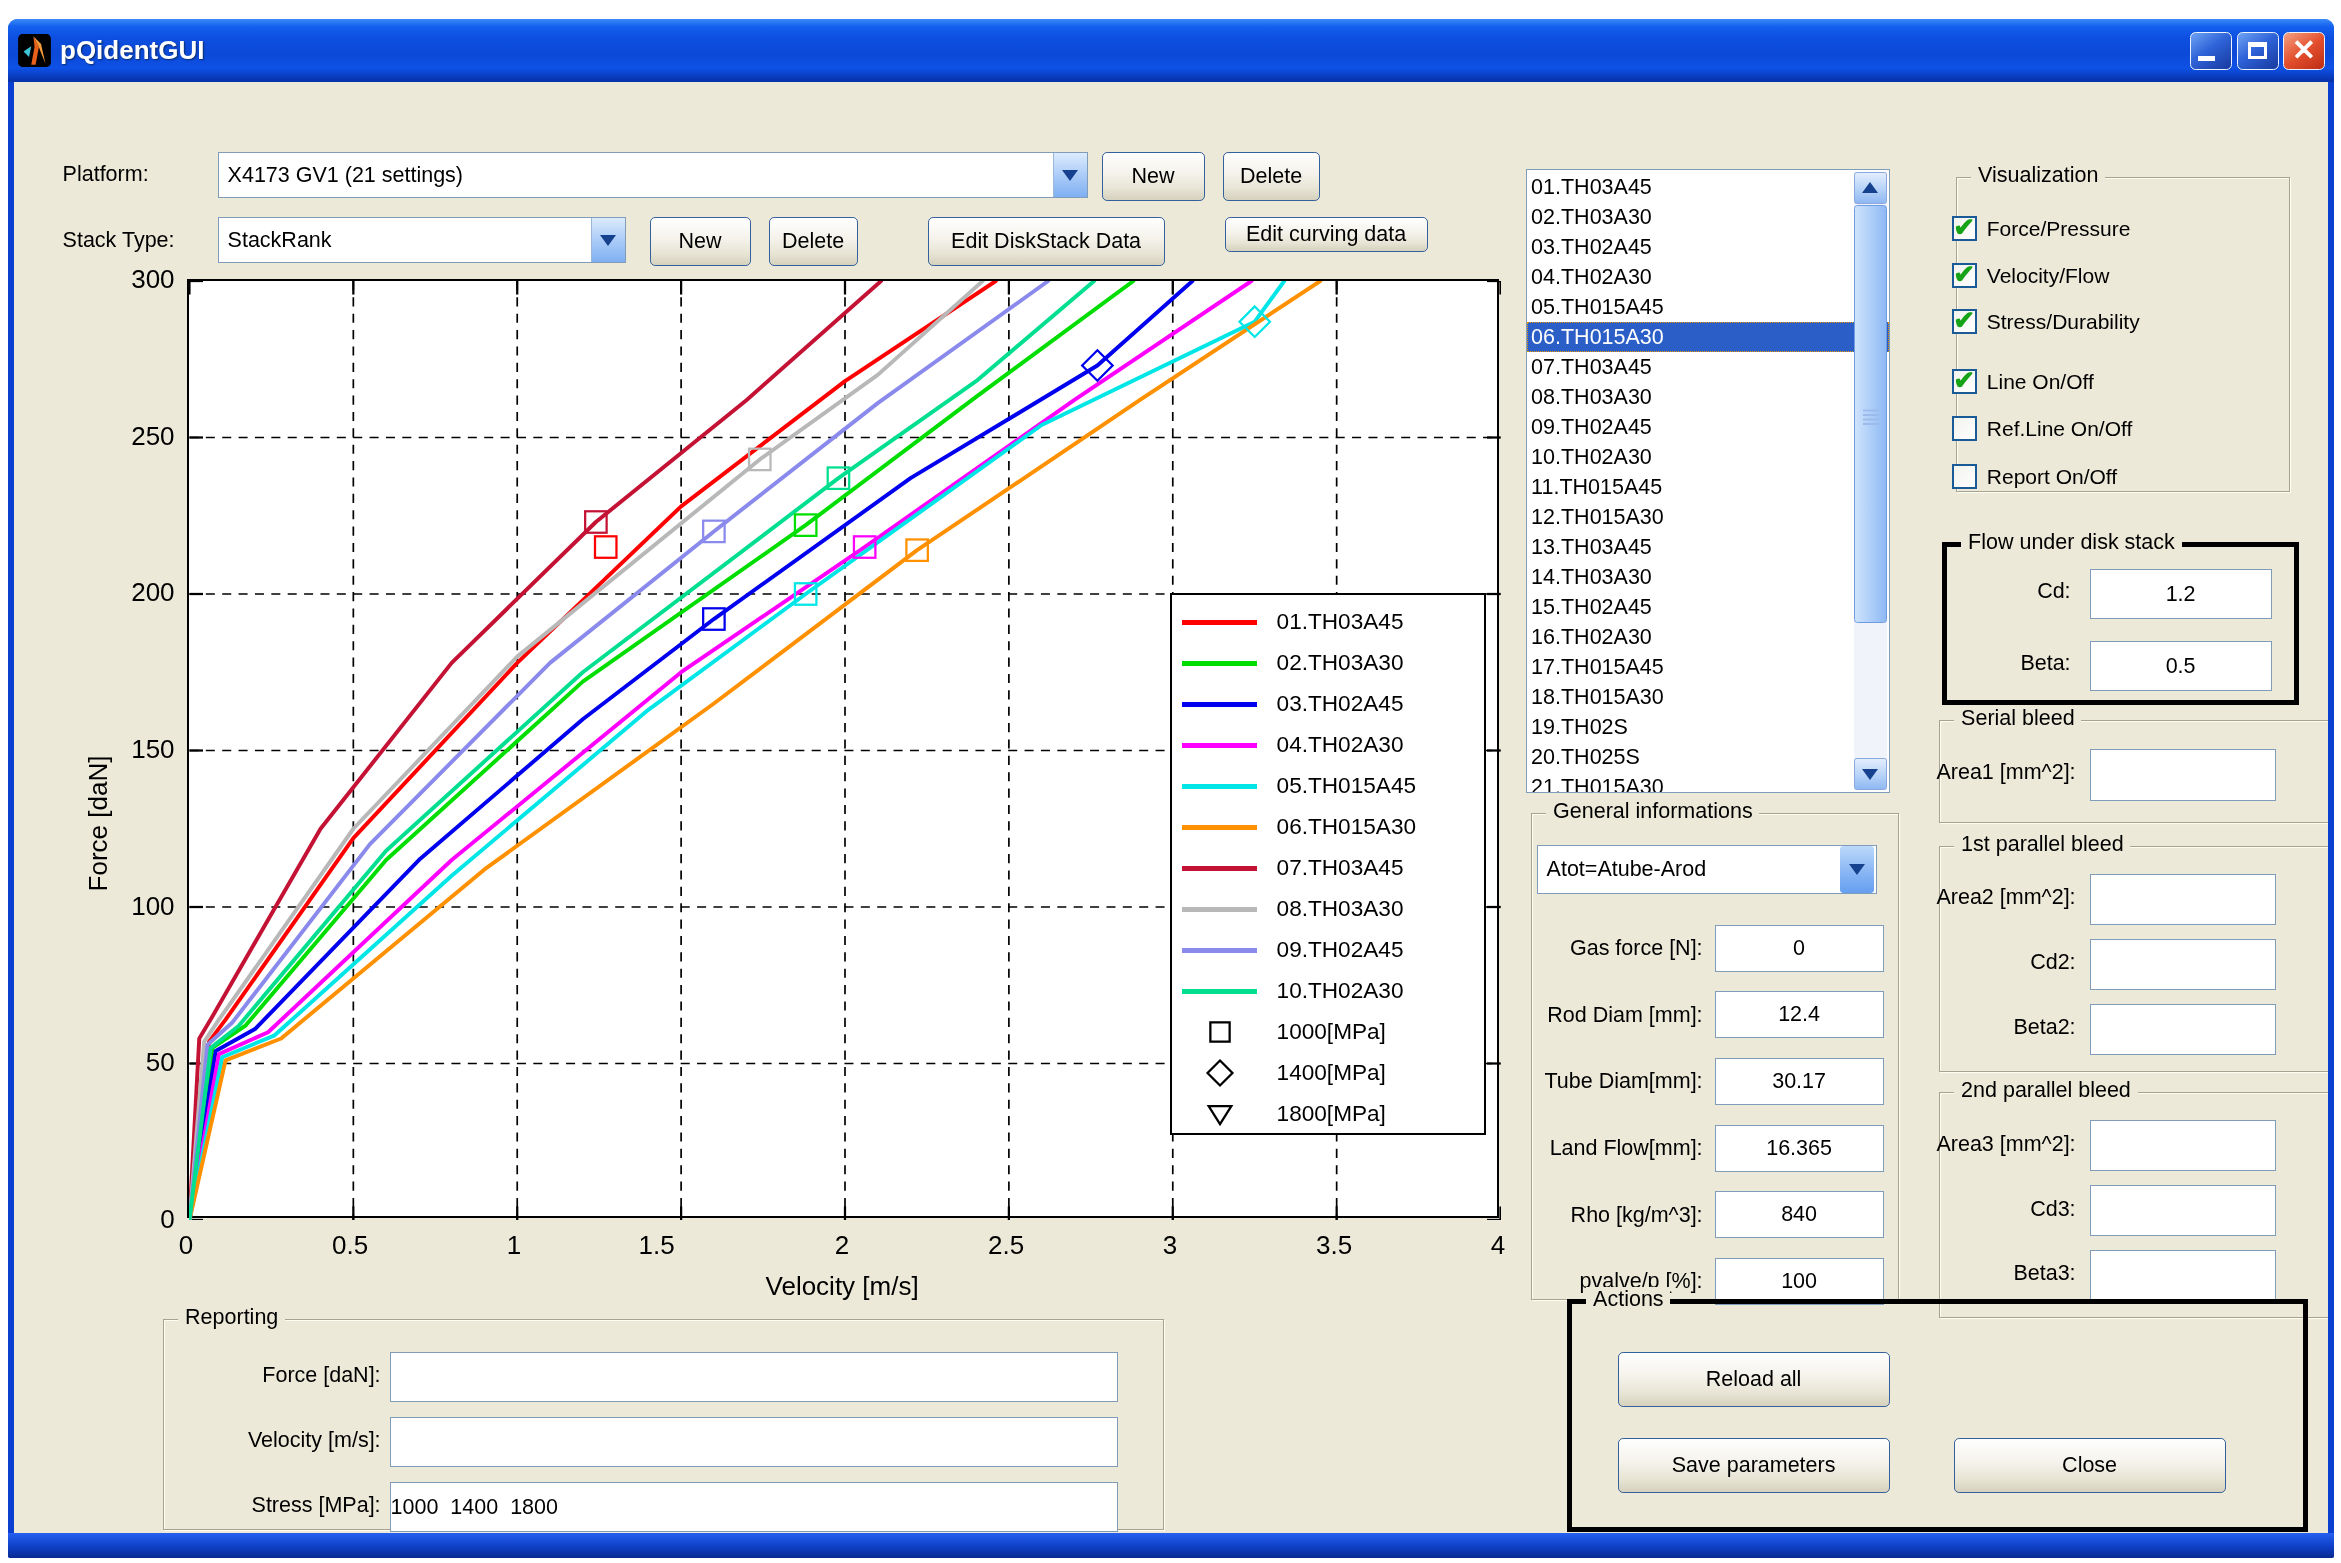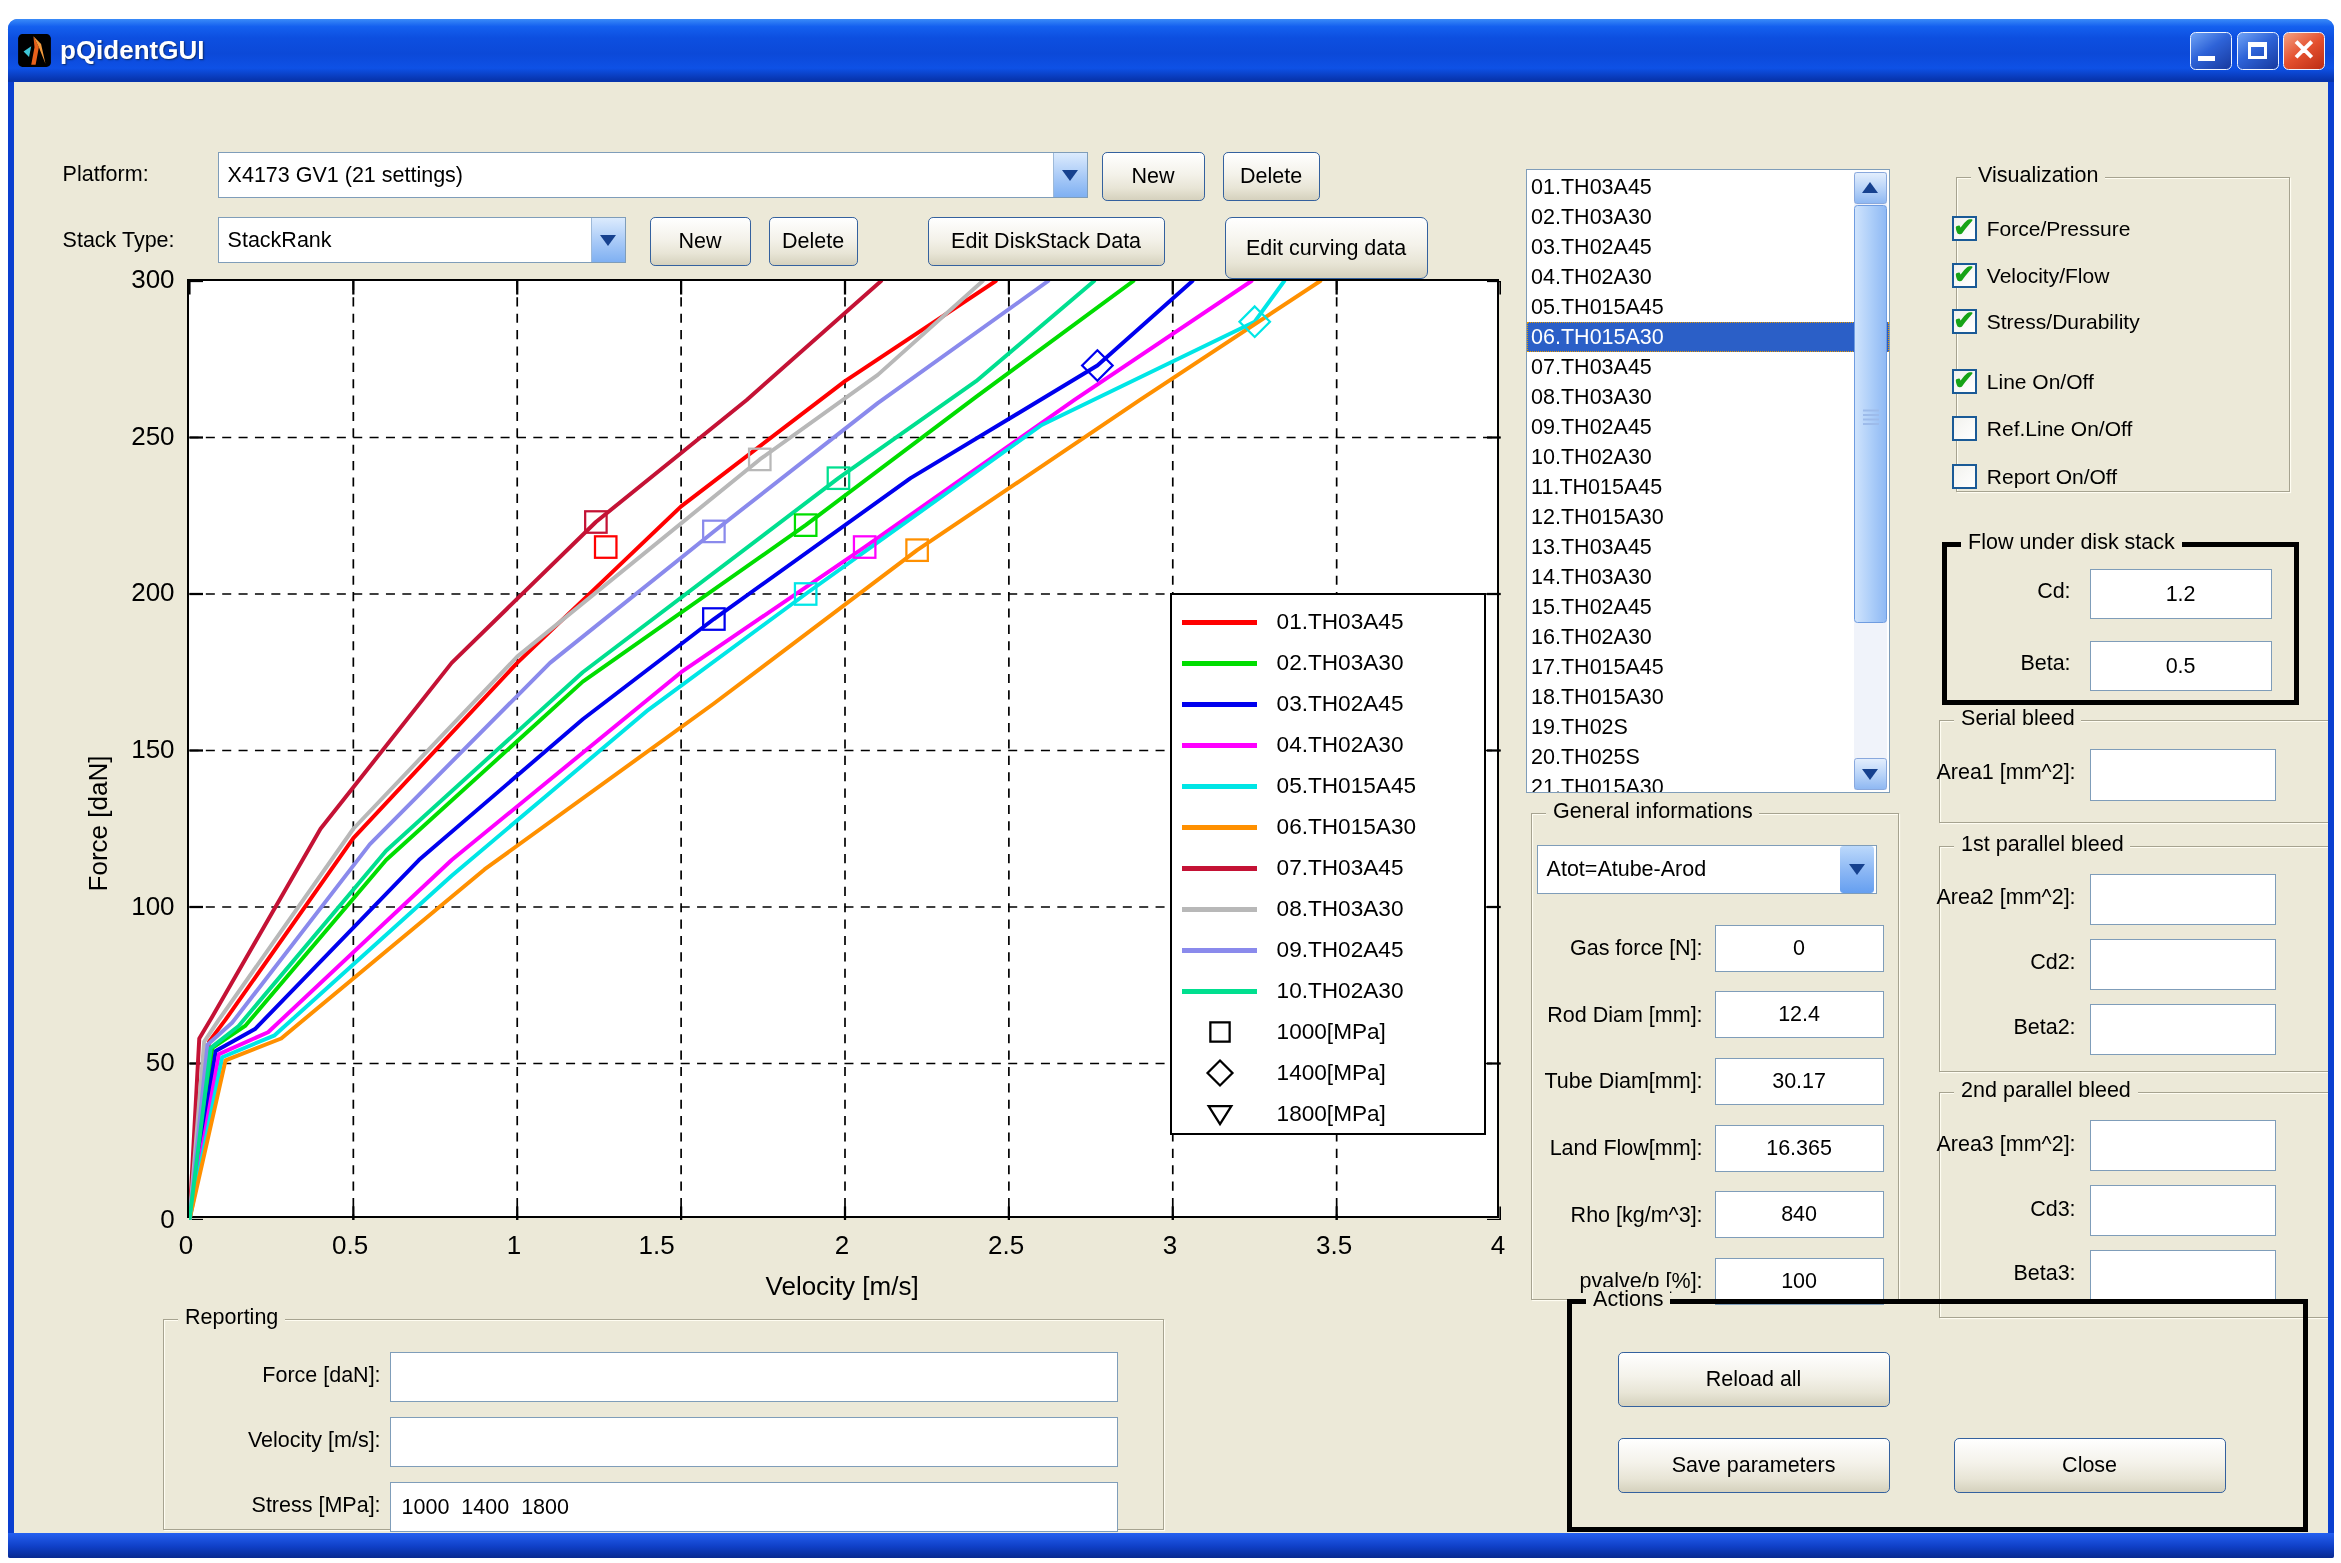--- a/index.html
+++ b/index.html
@@ -36,21 +36,21 @@
 
   .btn { position:absolute; background:linear-gradient(180deg,#ffffff 0%,#f4f2ea 45%,#e8e5d6 75%,#d5d1bd 100%);
          border:1.7px solid #34619e; border-radius:5.1px; font-size:21.5px; color:#000;
          display:flex; align-items:center; justify-content:center; box-shadow:inset 0 1.1px 0 #fff; }
 
   .gbox { position:absolute; border:1.7px solid #a6a390; box-shadow:inset 1.1px 1.1px 0 #fffdf2, 1.1px 1.1px 0 #fffdf2;margin-left:24px; }
   .gbox.thick { border:5.1px solid #000; box-shadow:none;padding-left:21px; }
   .gtitle { position:absolute; top:-14.7px; left:14.7px; background:#ece9d8; padding:0 6.8px; font-size:21.5px; white-space:nowrap; }
 
   .field { position:absolute; background:#fff; border:1.1px solid #7f9db9; font-size:21.5px; text-align:center;
-           color:#000; font-family:"Liberation Sans",sans-serif; padding:0 11px; }
+           color:#000; font-family:"Liberation Sans",sans-serif; padding:0 0; }
   .field.left { text-align:left; }
 
   .plot { position:absolute; left:173px; top:197px; width:1312px; height:939px; background:#fff; border:2.8px solid #000; }
   .plot svg { position:absolute; left:0; top:0; }
   .ticklabel { position:absolute; font-size:26px; color:#000; }
   .xlabel { position:absolute; font-size:26px; text-align:center; }
   .ylabel { position:absolute; font-size:26px; text-align:center; transform:rotate(-90deg); }
 
   .legend { position:absolute; left:1156px; top:511px; width:316px; height:542px; background:#fff;
             border:2.3px solid #000; padding-top:6.8px; z-index:5; }
@@ -118,21 +118,21 @@
     <div class="lbl" style="left:49px;top:146px;">Stack Type:</div>
     <div class="combo" style="left:204px;top:135px;width:408px;height:46px;">
       <span>StackRank</span>
       <div class="arrowbox">
           <div class="tri-down"></div>
         </div>
     </div>
     <div class="btn" style="left:636px;top:135px;width:101px;height:49px;">New</div>
     <div class="btn" style="left:755px;top:135px;width:89px;height:49px;">Delete</div>
     <div class="btn" style="left:914px;top:135px;width:237px;height:49px;">Edit DiskStack Data</div>
-    <div class="btn" style="left:1211px;top:135px;width:203px;height:62px;border-radius:7px;">Edit curving data</div>
+    <div class="btn" style="left:1211px;top:135px;width:203px;height:35px;">Edit curving data</div>
 
     <div class="plot" id="plot-area">
         <svg width="1312" height="939" viewBox="0 0 2322 1663">
           <line x1="290.25" y1="0" x2="290.25" y2="1663" stroke="#000" stroke-width="3" stroke-dasharray="16 13"></line>
           <line x1="580.5" y1="0" x2="580.5" y2="1663" stroke="#000" stroke-width="3" stroke-dasharray="16 13"></line>
           <line x1="870.75" y1="0" x2="870.75" y2="1663" stroke="#000" stroke-width="3" stroke-dasharray="16 13"></line>
           <line x1="1161" y1="0" x2="1161" y2="1663" stroke="#000" stroke-width="3" stroke-dasharray="16 13"></line>
           <line x1="1451.25" y1="0" x2="1451.25" y2="1663" stroke="#000" stroke-width="3" stroke-dasharray="16 13"></line>
           <line x1="1741.5" y1="0" x2="1741.5" y2="1663" stroke="#000" stroke-width="3" stroke-dasharray="16 13"></line>
           <line x1="2031.75" y1="0" x2="2031.75" y2="1663" stroke="#000" stroke-width="3" stroke-dasharray="16 13"></line>

